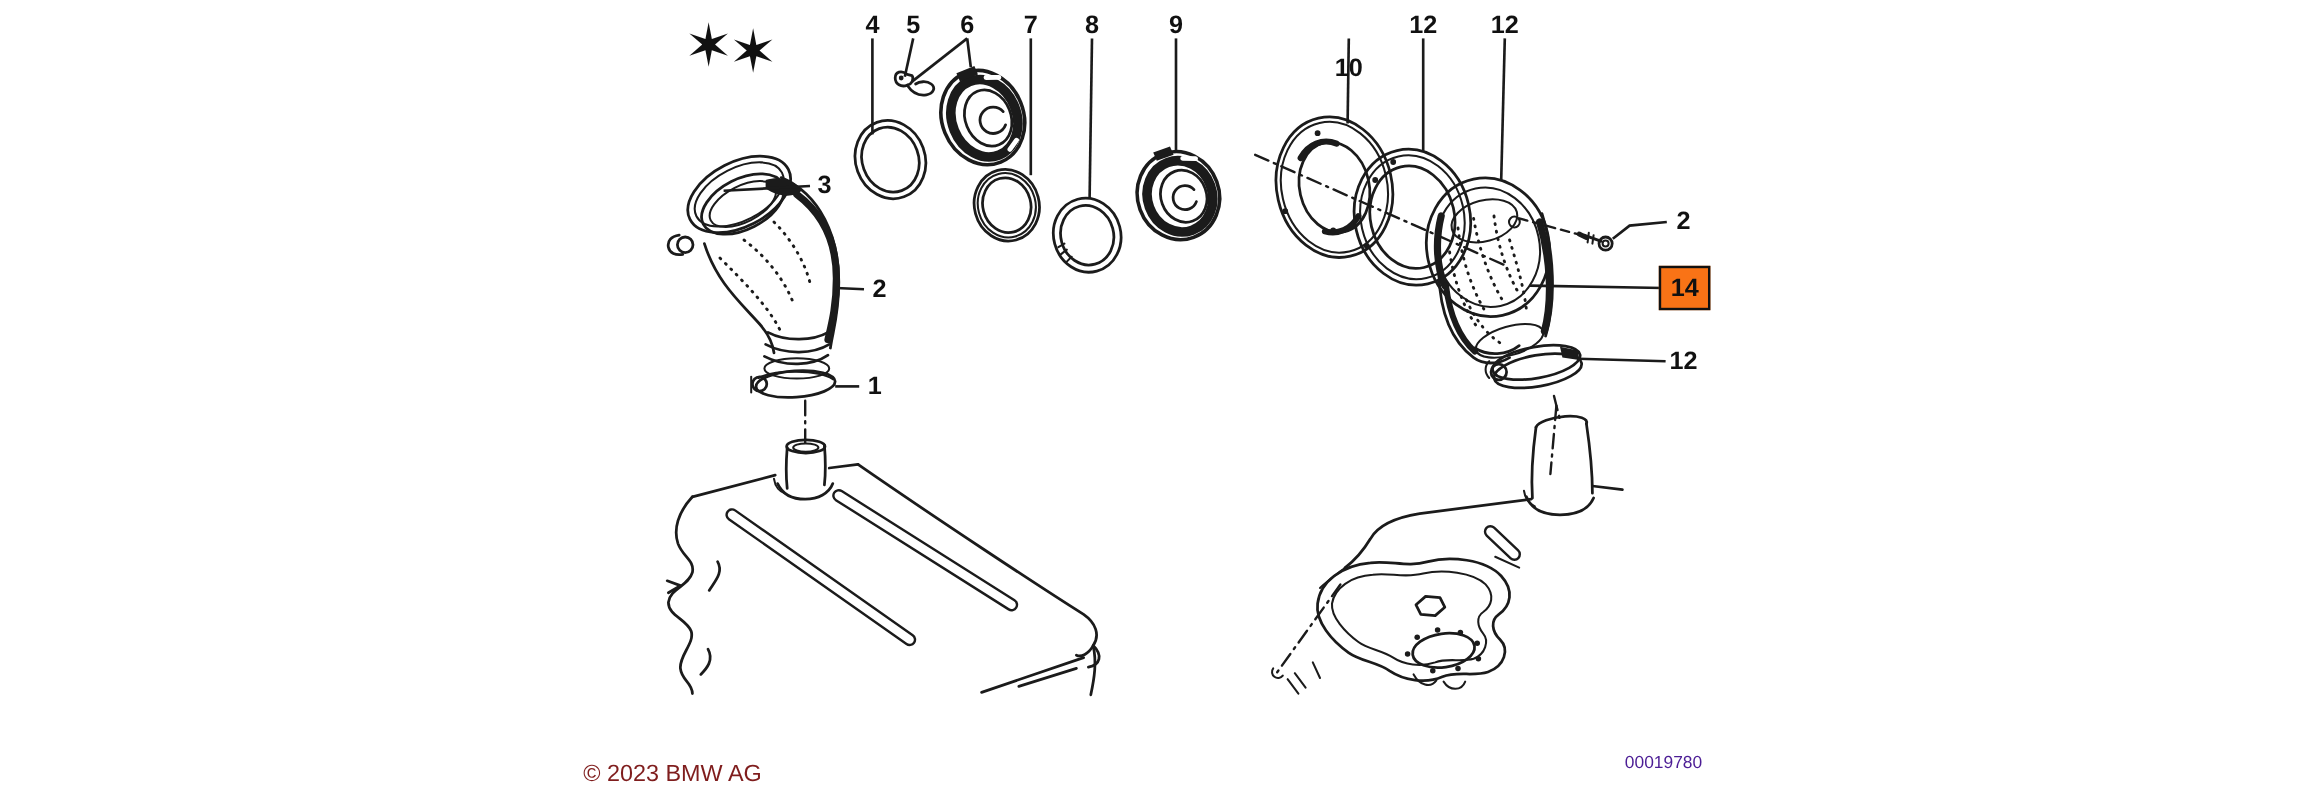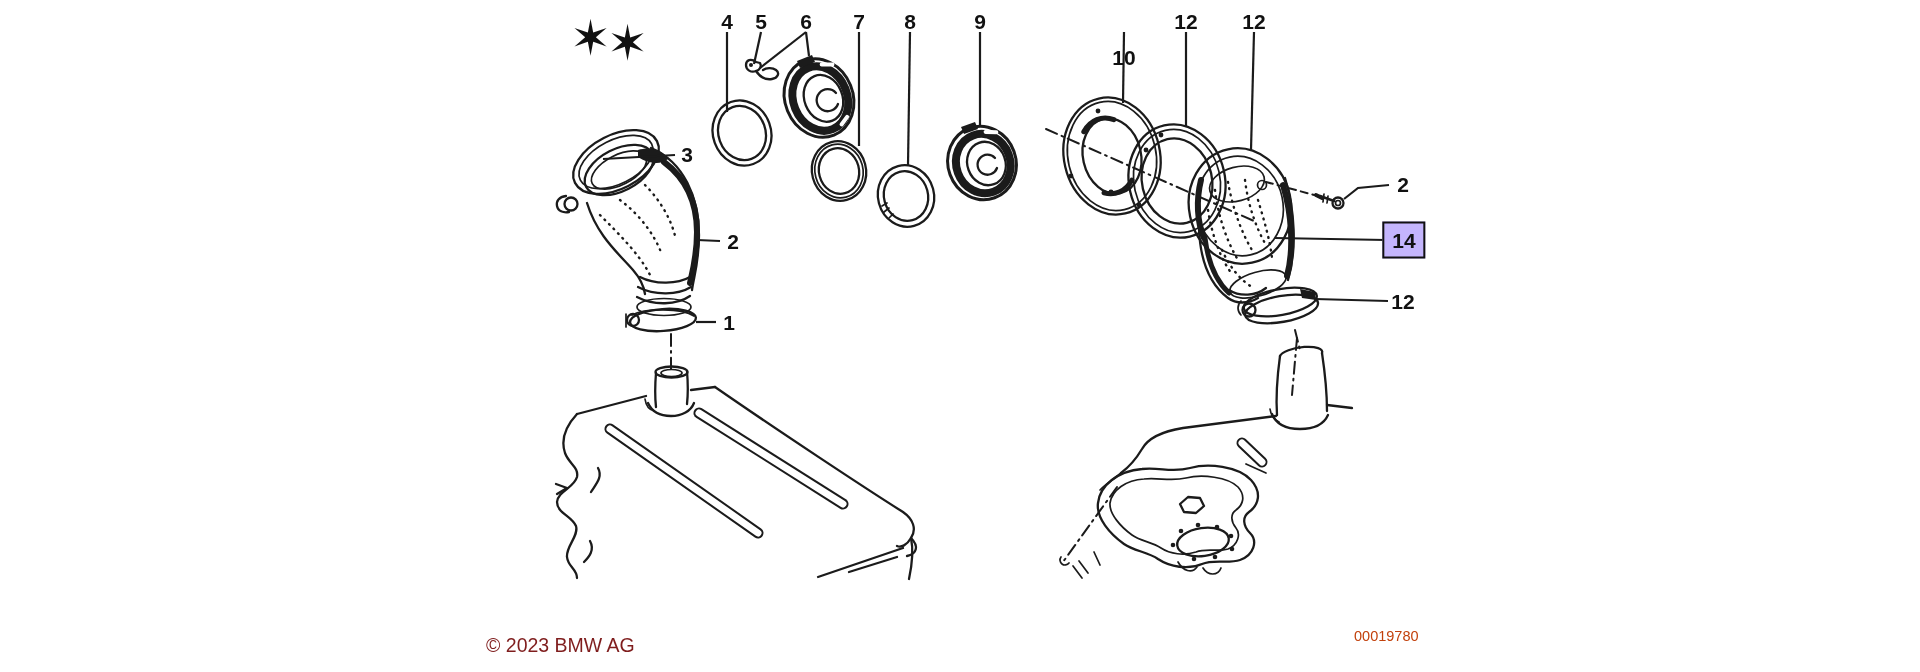--- a/index.html
+++ b/index.html
@@ -12,24 +12,24 @@
   .fill{fill:#1b1b1b;stroke:none;}
   .white{stroke:#ffffff;}
   .speck{stroke-dasharray:0.8 5.6;stroke-width:2.4;}
   .dashdot{stroke-dasharray:12 5 1.8 5;stroke-width:2;}
   .dashed{stroke-dasharray:7 5;stroke-width:2;}
   .leader{stroke:#1b1b1b;stroke-width:2.2;fill:none;}
   .slotO{stroke:#1b1b1b;stroke-width:11;stroke-linecap:round;}
   .slotI{stroke:#ffffff;stroke-width:7;stroke-linecap:round;}
   .callout{position:absolute;transform:translate(-50%,-50%);font-weight:bold;font-size:21px;
            line-height:1;color:#111;white-space:nowrap;cursor:pointer;}
-  .callout.boxed{border:2.5px solid #111;background:#c4b5fd;padding:6px 8px;}
+  .callout.boxed{border:2.5px solid #111;background:#f97316;padding:6px 8px;}
   .star{position:absolute;font-family:"DejaVu Sans",sans-serif;font-size:49px;line-height:1;color:#111;}
   .copyright{position:absolute;left:486px;top:634px;font-size:19.5px;color:#7f1d1d;}
-  .docnum{position:absolute;left:1354px;top:628px;font-size:14.5px;color:#c2410c;}
+  .docnum{position:absolute;left:1354px;top:628px;font-size:14.5px;color:#4c1d95;}
 </style>
 </head>
 <body>
 
 <div class="stage">
 
   <svg width="1920" height="672" viewBox="0 0 1920 672">
 
     <g class="art">
       <path d="M577,414 L646,396"></path>

